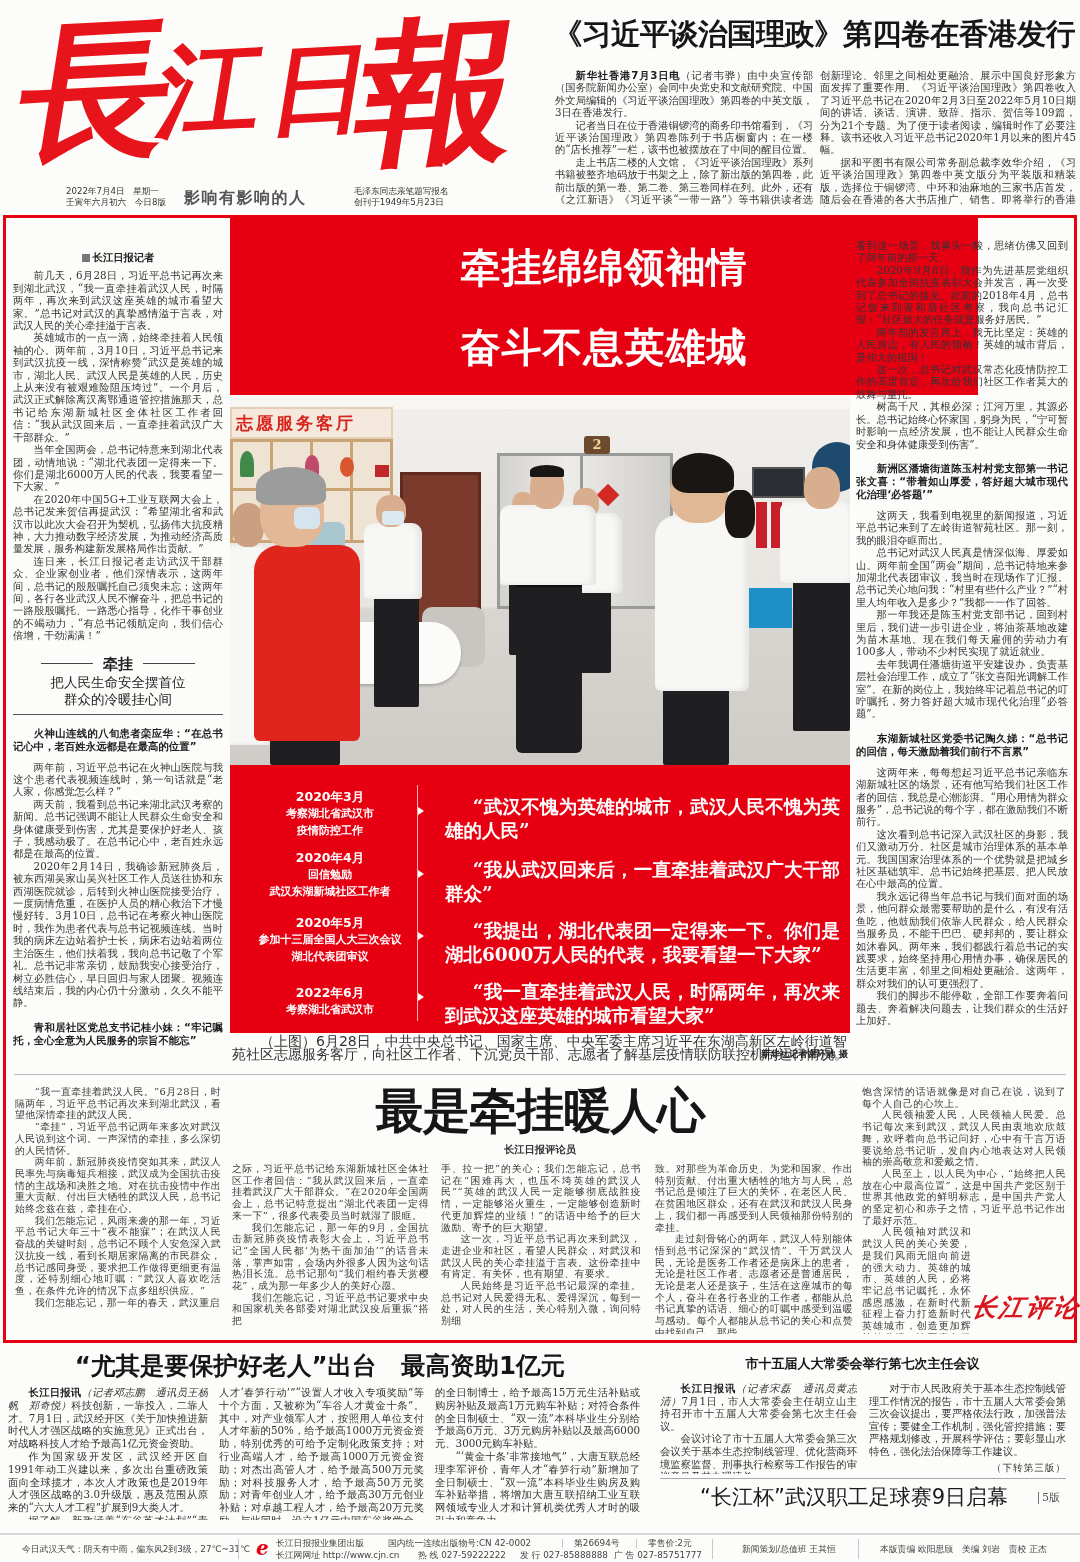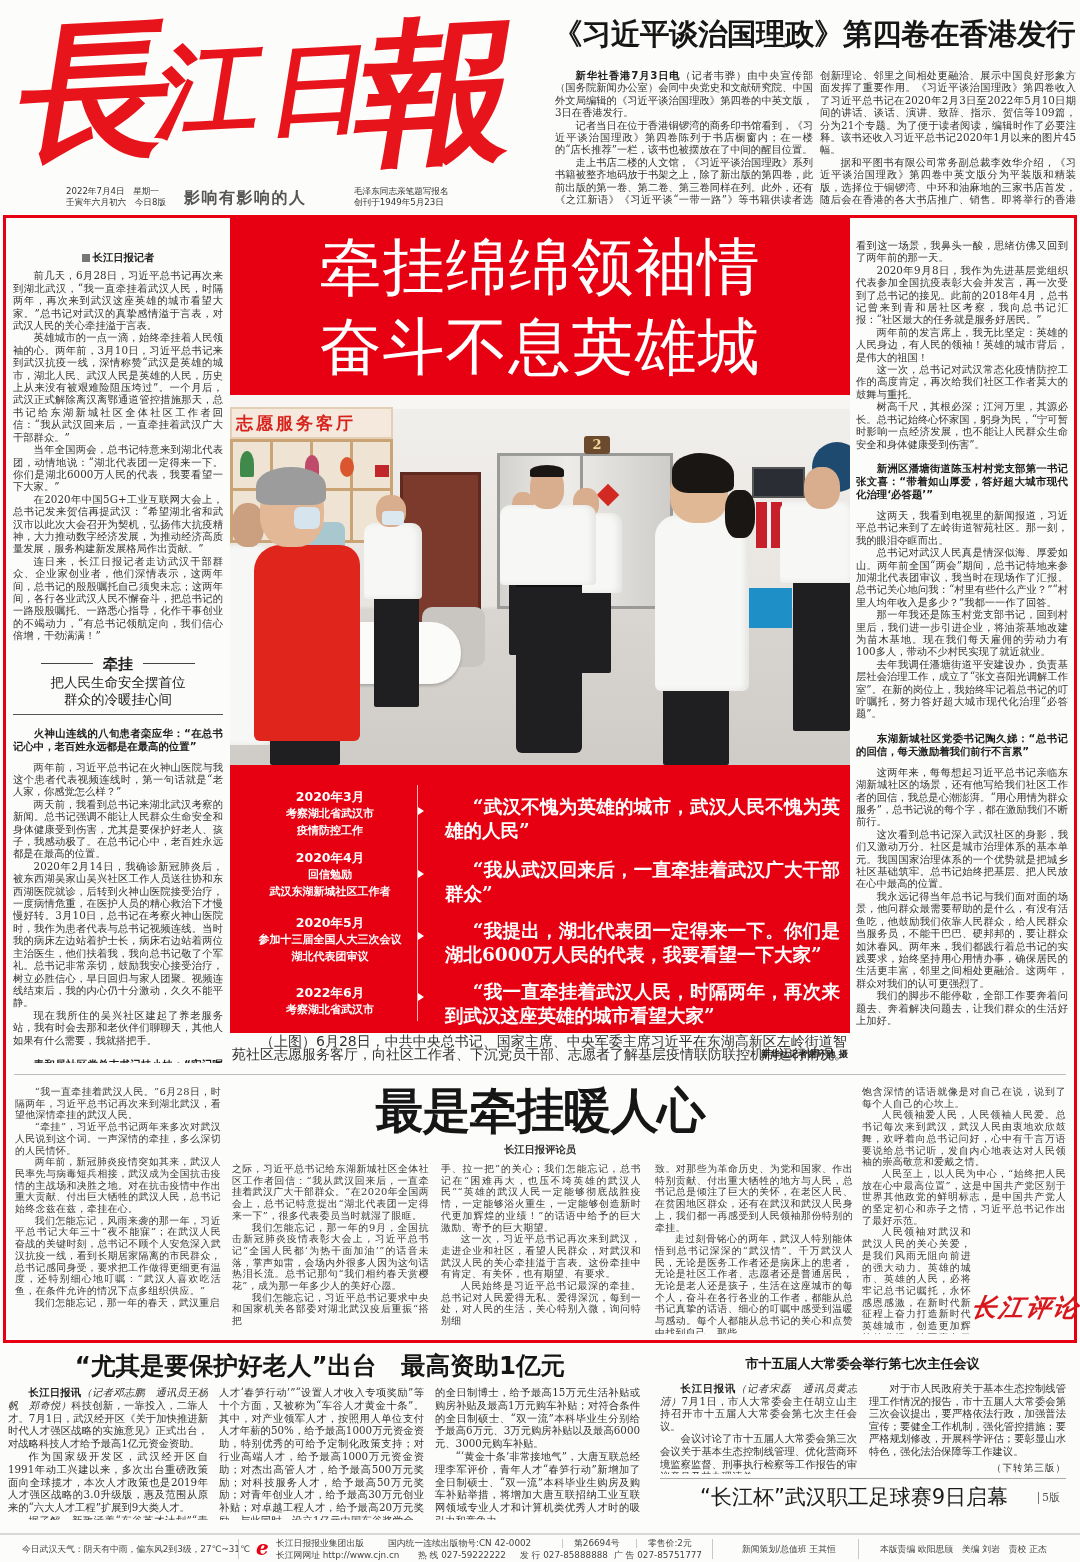--- a/index.html
+++ b/index.html
@@ -17,21 +17,21 @@
 .slogan{position:absolute;left:184px;top:188px;font-size:16px;letter-spacing:1.5px;color:#555;font-weight:bold;}
 
 
 .top-head{position:absolute;left:553px;top:14px;width:525px;font-family:"DejaVu Sans","Liberation Sans",sans-serif;font-weight:bold;font-size:29.5px;line-height:40px;color:#161616;letter-spacing:-0.5px;white-space:nowrap;}
 .dl{font-family:"DejaVu Sans","Liberation Sans",sans-serif;font-weight:bold;color:#1c1c1c;}
 
 
 .frame{position:absolute;left:3px;top:215px;width:1074px;height:1128px;border:3px solid #e60012;}
 
 
-.banner{position:absolute;left:230px;top:218px;width:620px;height:177px;background:#e60012;color:#fff;text-align:center;font-family:"DejaVu Sans","Liberation Sans",sans-serif;font-weight:normal;font-size:62px;line-height:80px;padding-top:9px;letter-spacing:1px;}
+.banner{position:absolute;left:230px;top:218px;width:748px;height:177px;background:#e60012;color:#fff;text-align:center;font-family:"DejaVu Sans","Liberation Sans",sans-serif;font-weight:bold;font-size:40px;line-height:80px;padding-top:9px;letter-spacing:1px;}
 
 
 .photo{position:absolute;left:230px;top:395px;width:620px;height:370px;overflow:hidden;background:linear-gradient(#f1efec 0%,#e8e5e0 57%,#d9d6d1 58%,#cfccc7 100%);}
 .ph{position:absolute;}
 .head{border-radius:45% 45% 42% 42%;background:#d9ae8e;}
 .shirt{background:#f7f7f5;border-radius:10px 10px 4px 4px;box-shadow:inset -4px 0 6px rgba(0,0,0,.08);}
 .pants{background:#1f1f22;border-radius:2px;}
 .hair-dark{background:#1a1614;}
 
 
@@ -126,21 +126,20 @@
         <span>牵挂</span>
         <span class="rule"></span>
       </div>
     <div class="sect-l">把人民生命安全摆首位</div>
     <div class="sect-l">群众的冷暖挂心间</div>
   </div>
   <div class="sub">火神山连线的八旬患者栾应华：“在总书记心中，老百姓永远都是在最高的位置”</div>
   <p>两年前，习近平总书记在火神山医院与我这个患者代表视频连线时，第一句话就是“老人家，你感觉怎么样？”</p>
   <p>两天前，我看到总书记来湖北武汉考察的新闻。总书记强调不能让人民群众生命安全和身体健康受到伤害，尤其是要保护好老人、孩子，我感动极了。在总书记心中，老百姓永远都是在最高的位置。</p>
   <p>2020年2月14日，我确诊新冠肺炎后，被东西湖吴家山吴兴社区工作人员送往协和东西湖医院就诊，后转到火神山医院接受治疗，一度病情危重，在医护人员的精心救治下才慢慢好转。3月10日，总书记在考察火神山医院时，我作为患者代表与总书记视频连线。当时我的病床左边站着护士长，病床右边站着两位主治医生，他们扶着我，我向总书记敬了个军礼。总书记非常亲切，鼓励我安心接受治疗，树立必胜信心，早日回归与家人团聚。视频连线结束后，我的内心仍十分激动，久久不能平静。</p>
-  <p>现在我所住的吴兴社区建起了养老服务站，我有时会去那和老伙伴们聊聊天，其他人如果有什么需要，我就搭把手。</p>
   <div class="sub">青和居社区党总支书记桂小妹：“牢记嘱托，全心全意为人民服务的宗旨不能忘”</div>
 
 </div>
 
 <div class="banner">
   <div>牵挂绵绵领袖情</div>
   <div>奋斗不息英雄城</div>
 </div>
 
 <div class="photo">

